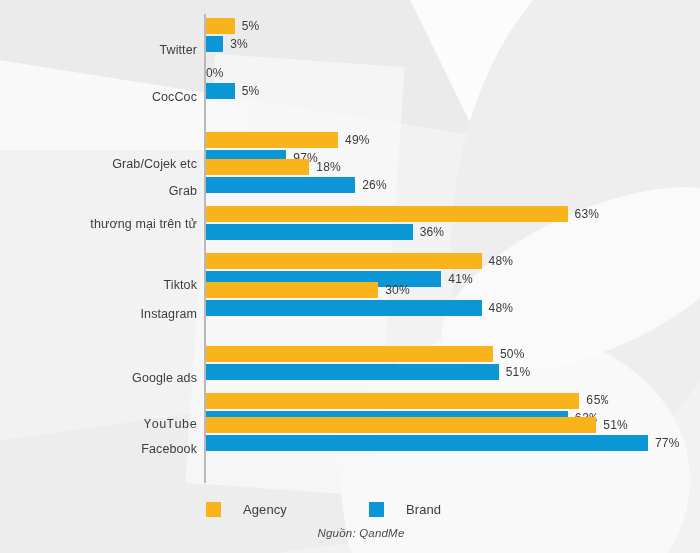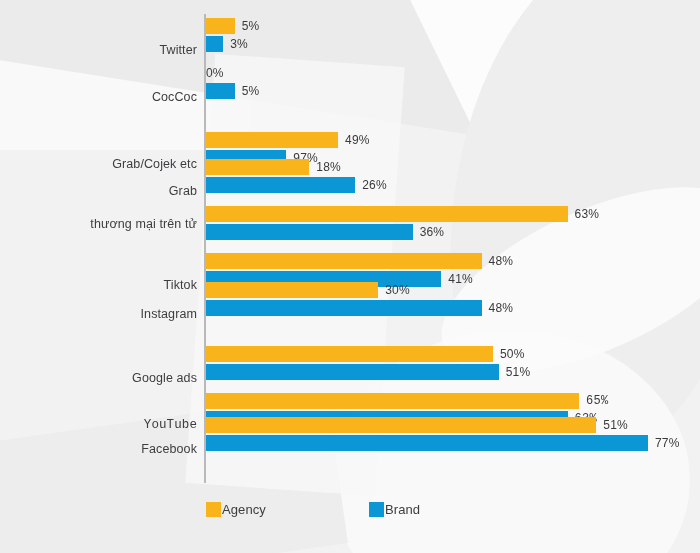--- a/index.html
+++ b/index.html
@@ -173,21 +173,21 @@
   }
   .legend-item.agency { left: 206px; }
   .legend-item.brand  { left: 354px; padding-left: 15px; }
   .legend-swatch {
     width: 15px;
     height: 15px;
   }
   .legend-swatch.agency { background: #f9b41c; }
   .legend-swatch.brand  { background: #0b96d5; }
   .legend-label {
-    margin-left: 1px;
+    margin-left: 22px;
     font-size: 13px;
     color: #3d3d40;
     letter-spacing: 0.1px;
   }
 
   .source {
     position: absolute;
     top: 527px;
     left: 0;
     width: 700px;
@@ -375,14 +375,17 @@
     <div class="legend-item agency">
       <span class="legend-swatch agency"></span>
       <span class="legend-label">Agency</span>
     </div>
     <div class="legend-item brand">
       <span class="legend-swatch brand"></span>
       <span class="legend-label">Brand</span>
     </div>
   </div>
 
+  <div class="source">
+    <span class="src-inner">Nguồn: QandMe</span>
+  </div>
 
 </div>
 
 </body></html>

